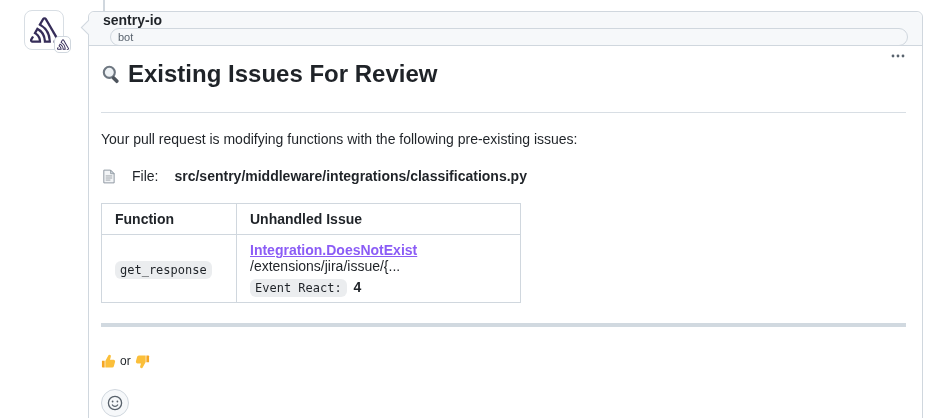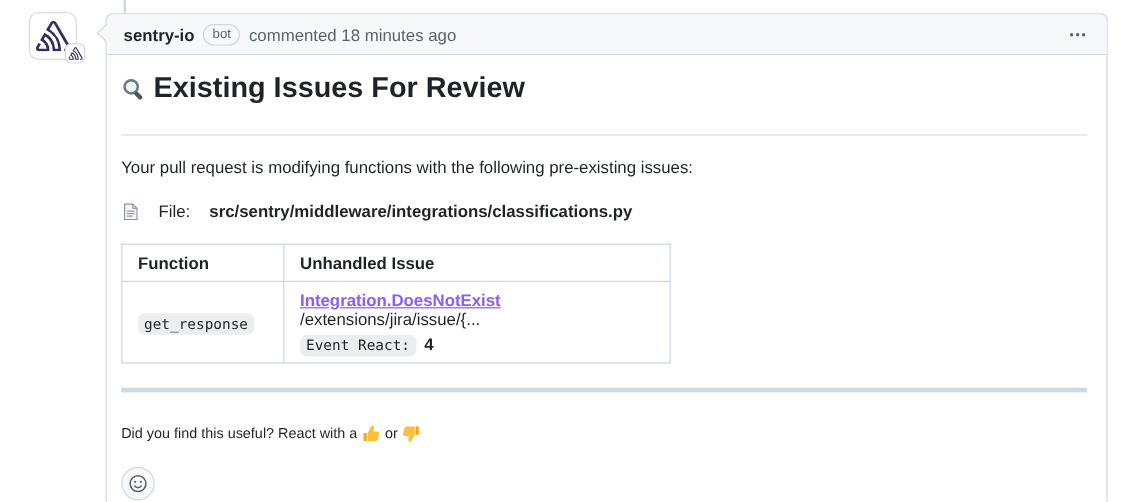--- a/index.html
+++ b/index.html
@@ -26,21 +26,21 @@
     display: flex; align-items: center; justify-content: center;
   }
 
   .comment-card {
     position: absolute; left: 88px; top: 11px; width: 835px;
     background: #ffffff; border: 1px solid #d0d7de; border-radius: 6px;
   }
   .comment-header {
     position: relative; height: 34px; background: #f6f8fa;
     border-bottom: 1px solid #d0d7de; border-radius: 6px 6px 0 0;
-    display: flex; align-items: center; padding: 0 14px;
+    display: flex; padding: 0 14px; flex-direction: column;
   }
   .caret {
     position: absolute; left: -6.5px; top: 10px; width: 11px; height: 11px;
     background: #f6f8fa; border-left: 1px solid #d0d7de; border-bottom: 1px solid #d0d7de;
     transform: rotate(45deg);
   }
   .author { font-weight: 700; color: #1f2328; text-decoration: none; }
   .bot-badge {
     margin-left: 7px; font-size: 11px; color: #59636e; line-height: 16px;
     border: 1px solid #d0d7de; border-radius: 999px; padding: 0 7px;
@@ -60,21 +60,21 @@
   .intro { margin: 16px 0 0; line-height: 21px; }
   .file-line { margin: 16px 0 0; line-height: 21px; display: flex; align-items: center; gap: 16px; }
   .file-path { font-weight: 700; }
 
   table.issues-table { border-collapse: collapse; margin-top: 16px; font-size: 14px; }
   .issues-table th, .issues-table td {
     border: 1px solid #d0d7de; text-align: left; vertical-align: middle;
   }
   .issues-table th { font-weight: 700; padding: 7px 13px; }
   .issues-table th.col-function { width: 135px; }
-  .issues-table th.col-issue { width: 322px; }
+  .issues-table th.col-issue { width: 284px; }
   .issues-table td { padding: 7px 13px; }
   code, .code-chip {
     font-family: "DejaVu Sans Mono", "Liberation Mono", monospace;
     font-size: 12px; background: rgba(175,184,193,0.25);
     padding: 2px 5px; border-radius: 6px; white-space: nowrap;
   }
   .issue-link { color: #8b5cf6; font-weight: 700; text-decoration: underline; }
   .issue-path { color: #1f2328; }
   .issue-line2 { margin-top: 5px; }
   .event-count-value { font-weight: 700; margin-left: 3px; }
@@ -108,21 +108,20 @@
         </svg>
     </span>
   </span>
 </div>
 
 <div class="comment-card">
   <div class="comment-header">
     <span class="caret"></span>
     <a href="#" class="author">sentry-io</a>
     <span class="bot-badge">bot</span>
-    <span class="timestamp">commented 18 minutes ago</span>
     <button class="kebab-button">
       <span class="inline-icon">
         <svg viewBox="0 0 16 16" width="16" height="16" fill="#59636e">
             <circle cx="3" cy="8" r="1.4"></circle>
             <circle cx="8" cy="8" r="1.4"></circle>
             <circle cx="13" cy="8" r="1.4"></circle>
           </svg>
       </span>
     </button>
   </div>
@@ -178,21 +177,20 @@
               <span class="event-count-value">4</span>
             </div>
           </td>
         </tr>
       </tbody>
     </table>
 
     <hr class="thick-divider">
 
     <p class="footer-note">
-      <span>Did you find this useful? React with a</span>
       <span class="inline-icon">
         <svg viewBox="0 0 16 16" width="15" height="15">
           <path fill="#f5a623" d="M1 7.2h2.9v7.3H1.8a.8.8 0 0 1-.8-.8z"></path>
           <path fill="#fbbf3a" d="M4.6 14.5V7.4l3.2-5.9c.2-.4.6-.6 1-.6a1.7 1.7 0 0 1 1.6 2.2L9.6 6h3.8c1.1 0 1.9 1.1 1.6 2.2l-1.2 4.6a2 2 0 0 1-2 1.7z"></path>
         </svg>
       </span>
       <span>or</span>
       <span class="inline-icon">
         <svg viewBox="0 0 16 16" width="15" height="15">
           <g transform="rotate(180 8 8)">

